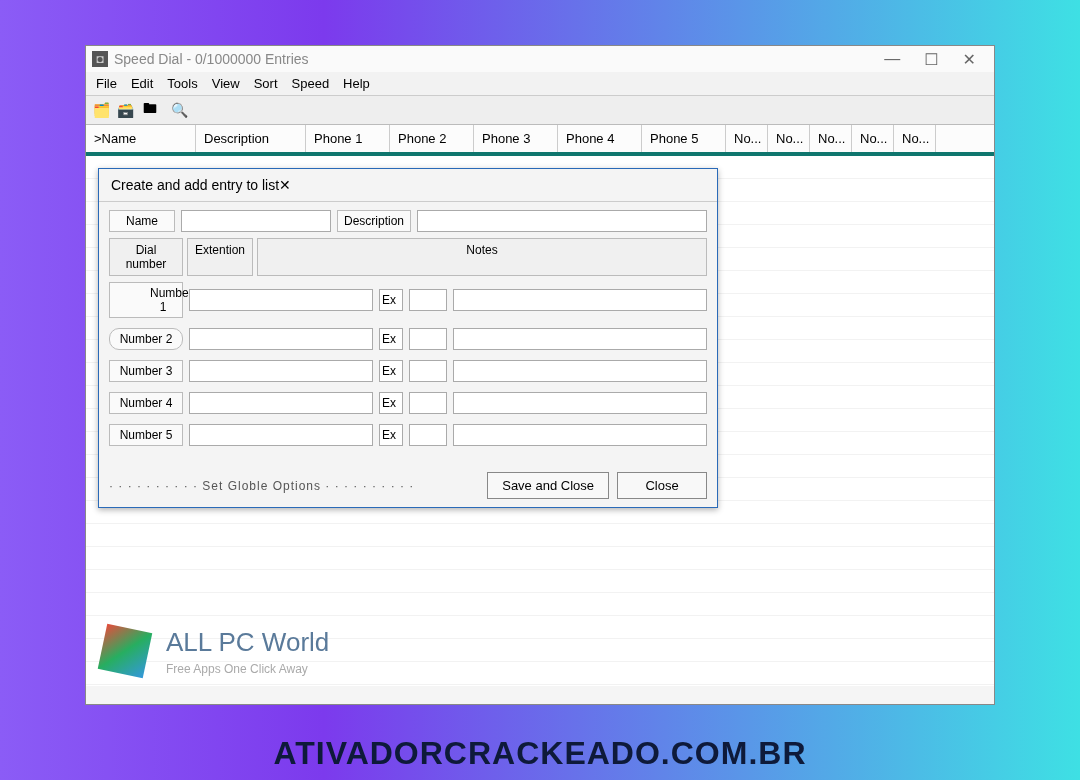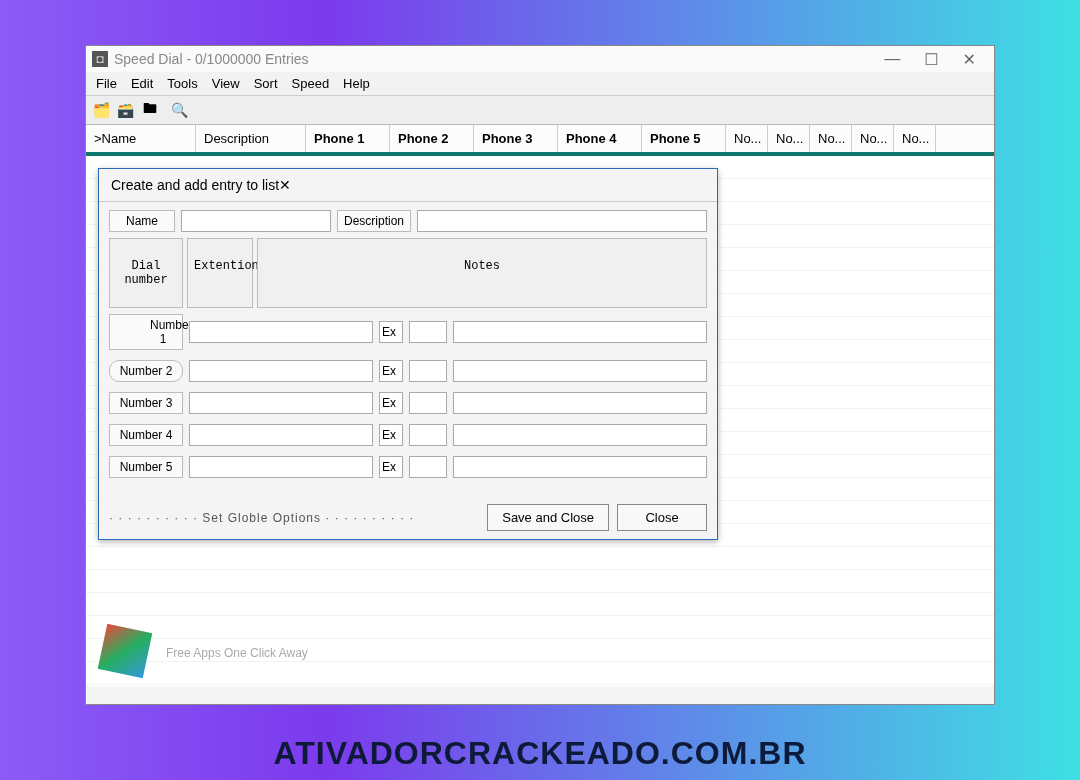--- a/index.html
+++ b/index.html
@@ -67,21 +67,21 @@
       border-bottom: 4px solid #0f766e;
       background: #fcfcfc;
     }
     .col-headers span {
       padding: 6px 8px;
       border-right: 1px solid #ccc;
       font-size: 13px;
     }
     .col-name { width: 110px; }
     .col-desc { width: 110px; }
-    .col-ph { width: 84px; font-weight: bold; }
+    .col-ph { width: 84px; }
     .col-no { width: 42px; }
     .grid-area {
       position: relative;
       background: repeating-linear-gradient(to bottom, #fff 0 22px, #f2f2f2 22px 23px);
       height: 530px;
     }
     .dialog {
       position: absolute;
       top: 12px;
       left: 12px;
@@ -111,26 +111,25 @@
       flex: 1;
       height: 22px;
       border: 1px solid #aaa;
       background: #fff;
       padding: 2px 4px;
       font-family: inherit;
       font-size: 12px;
     }
     .header-row { display: flex; gap: 4px; margin-bottom: 6px; }
     .header-row .hcell {
-      padding: 20px 6px;
+      padding: 4px 6px;
       border: 1px solid #bbb;
       background: #f0f0f0;
       font-size: 12px;
       text-align: center;
-      font-family: Liberation Mono, monospace;
     }
     .num-row { display: flex; align-items: center; gap: 6px; margin-bottom: 10px; }
     .ext-inp { width: 24px; height: 22px; border: 1px solid #aaa; padding: 2px; font-size: 12px; }
     .dialog-footer {
       display: flex;
       align-items: center;
       padding: 8px 10px;
       gap: 8px;
     }
     .dots-link {
@@ -290,20 +289,21 @@
       <div class="dialog-footer">
         <span class="dots-link">· · · · · · · · · · Set Globle Options · · · · · · · · · ·</span>
         <button class="btn">Save and Close</button>
         <button class="btn" style="min-width:90px;">Close</button>
       </div>
     </div>
 
     <div class="brand">
       <div class="brand-logo"></div>
       <div class="brand-text">
+        <h2>ALL PC World</h2>
         <p>Free Apps One Click Away</p>
       </div>
     </div>
 
   </div>
 </div>
 
 <div class="page-footer">ATIVADORCRACKEADO.COM.BR</div>
 
 </body></html>

